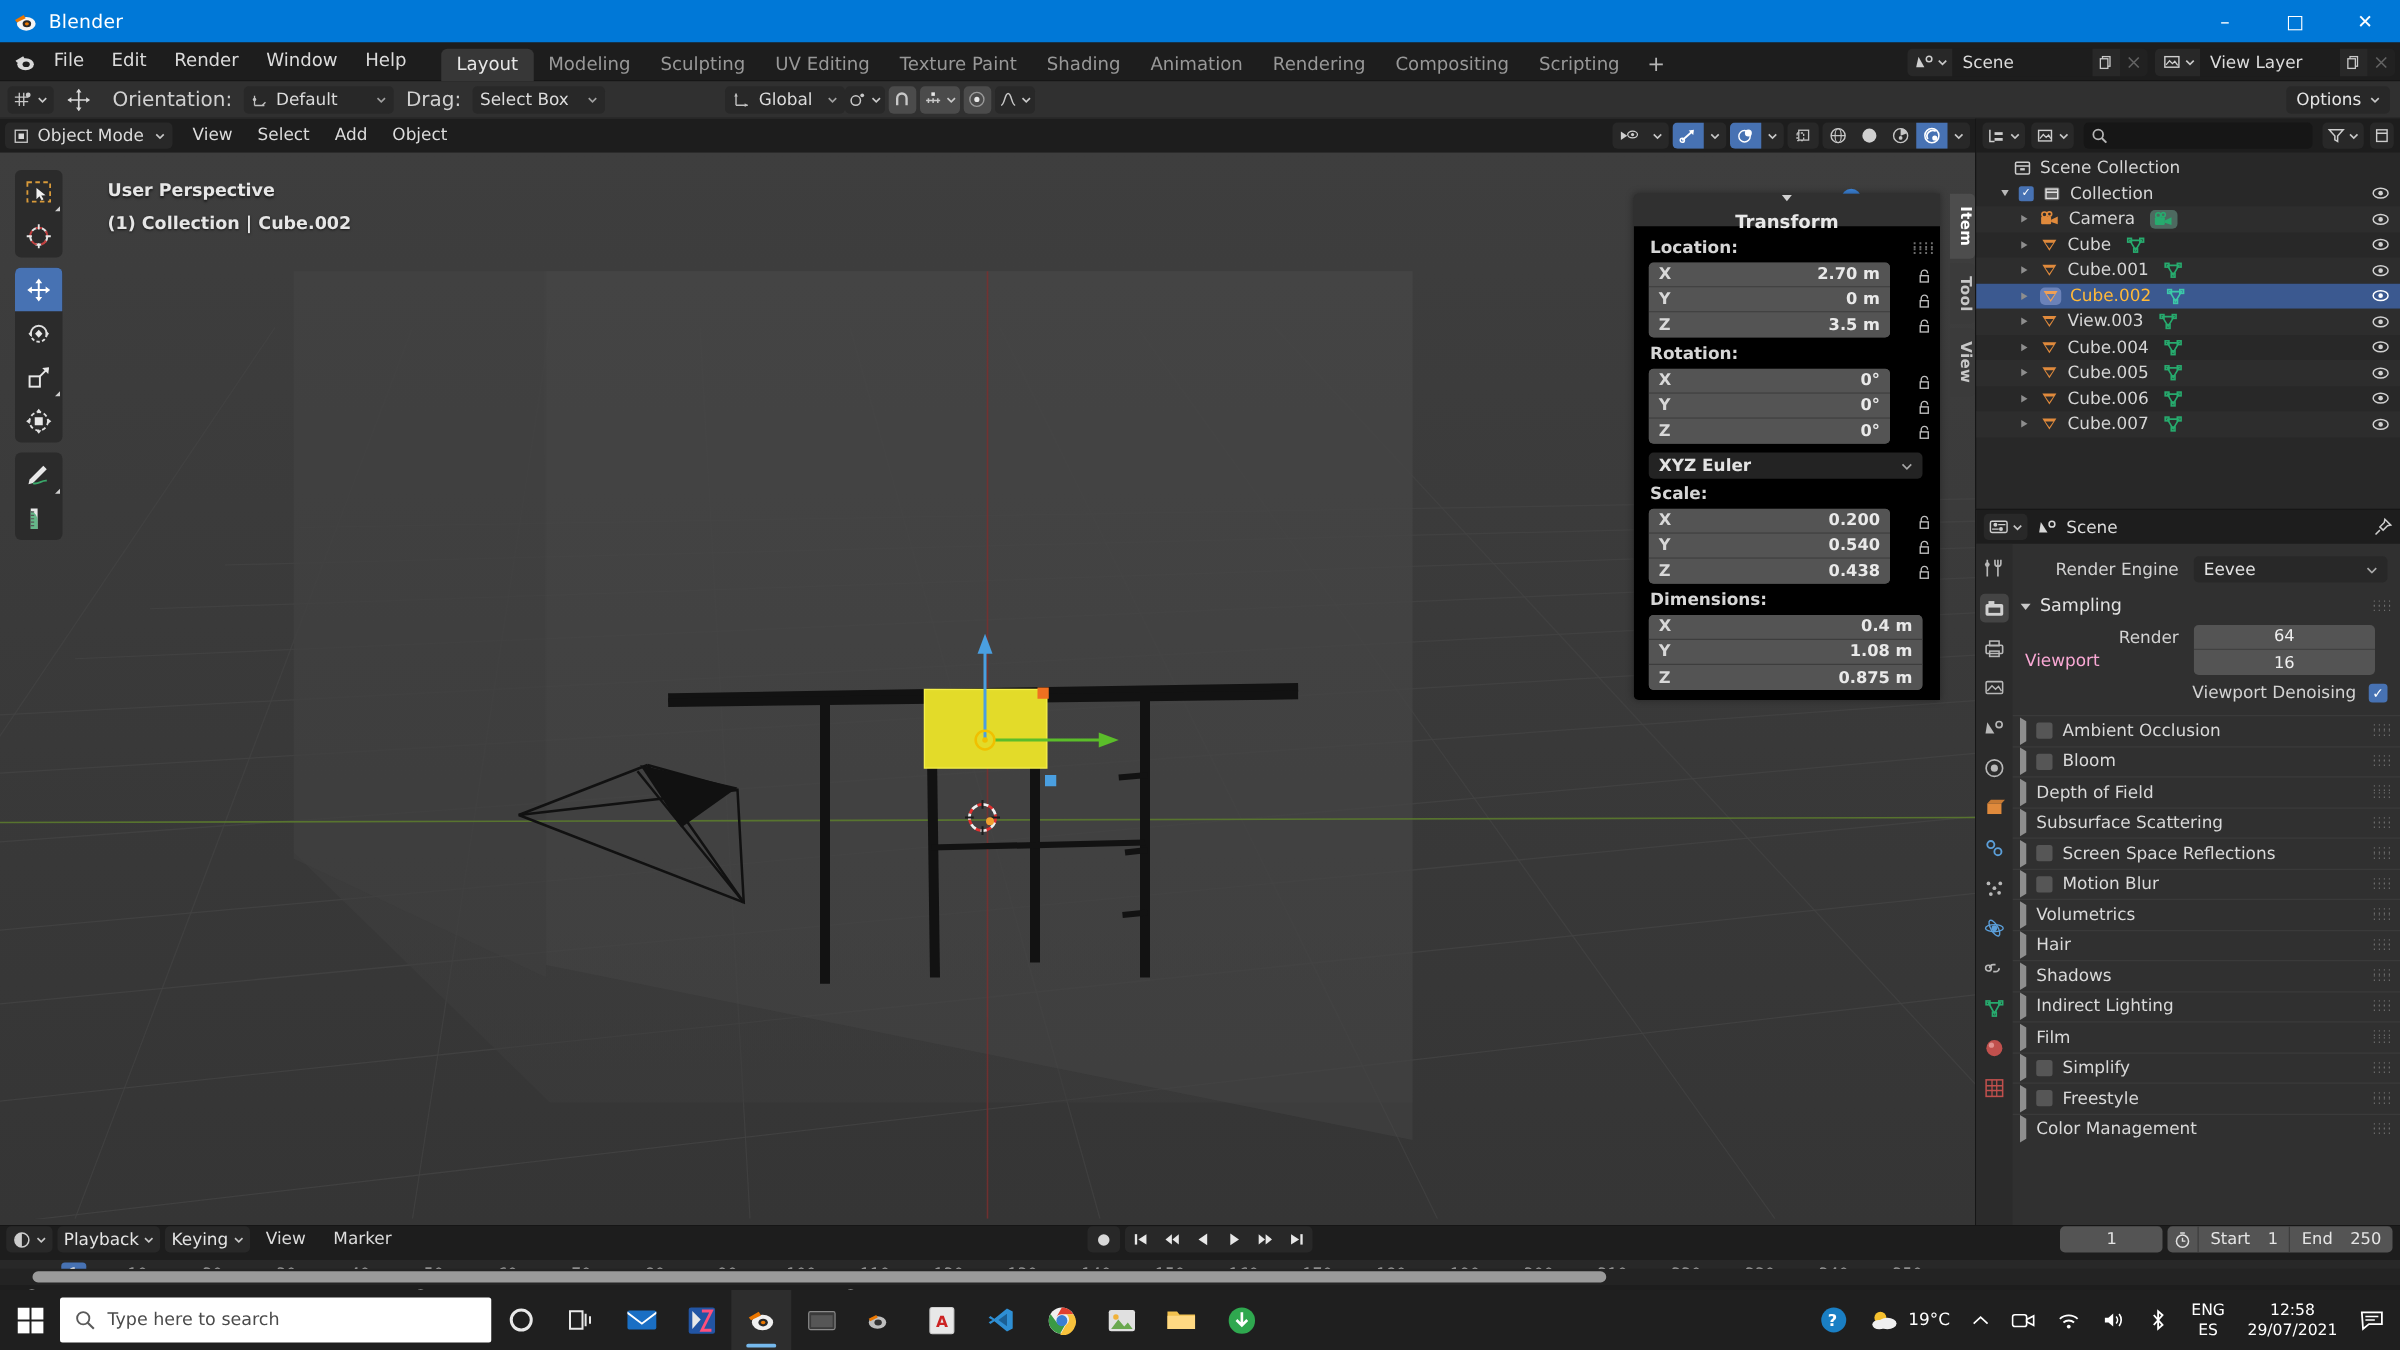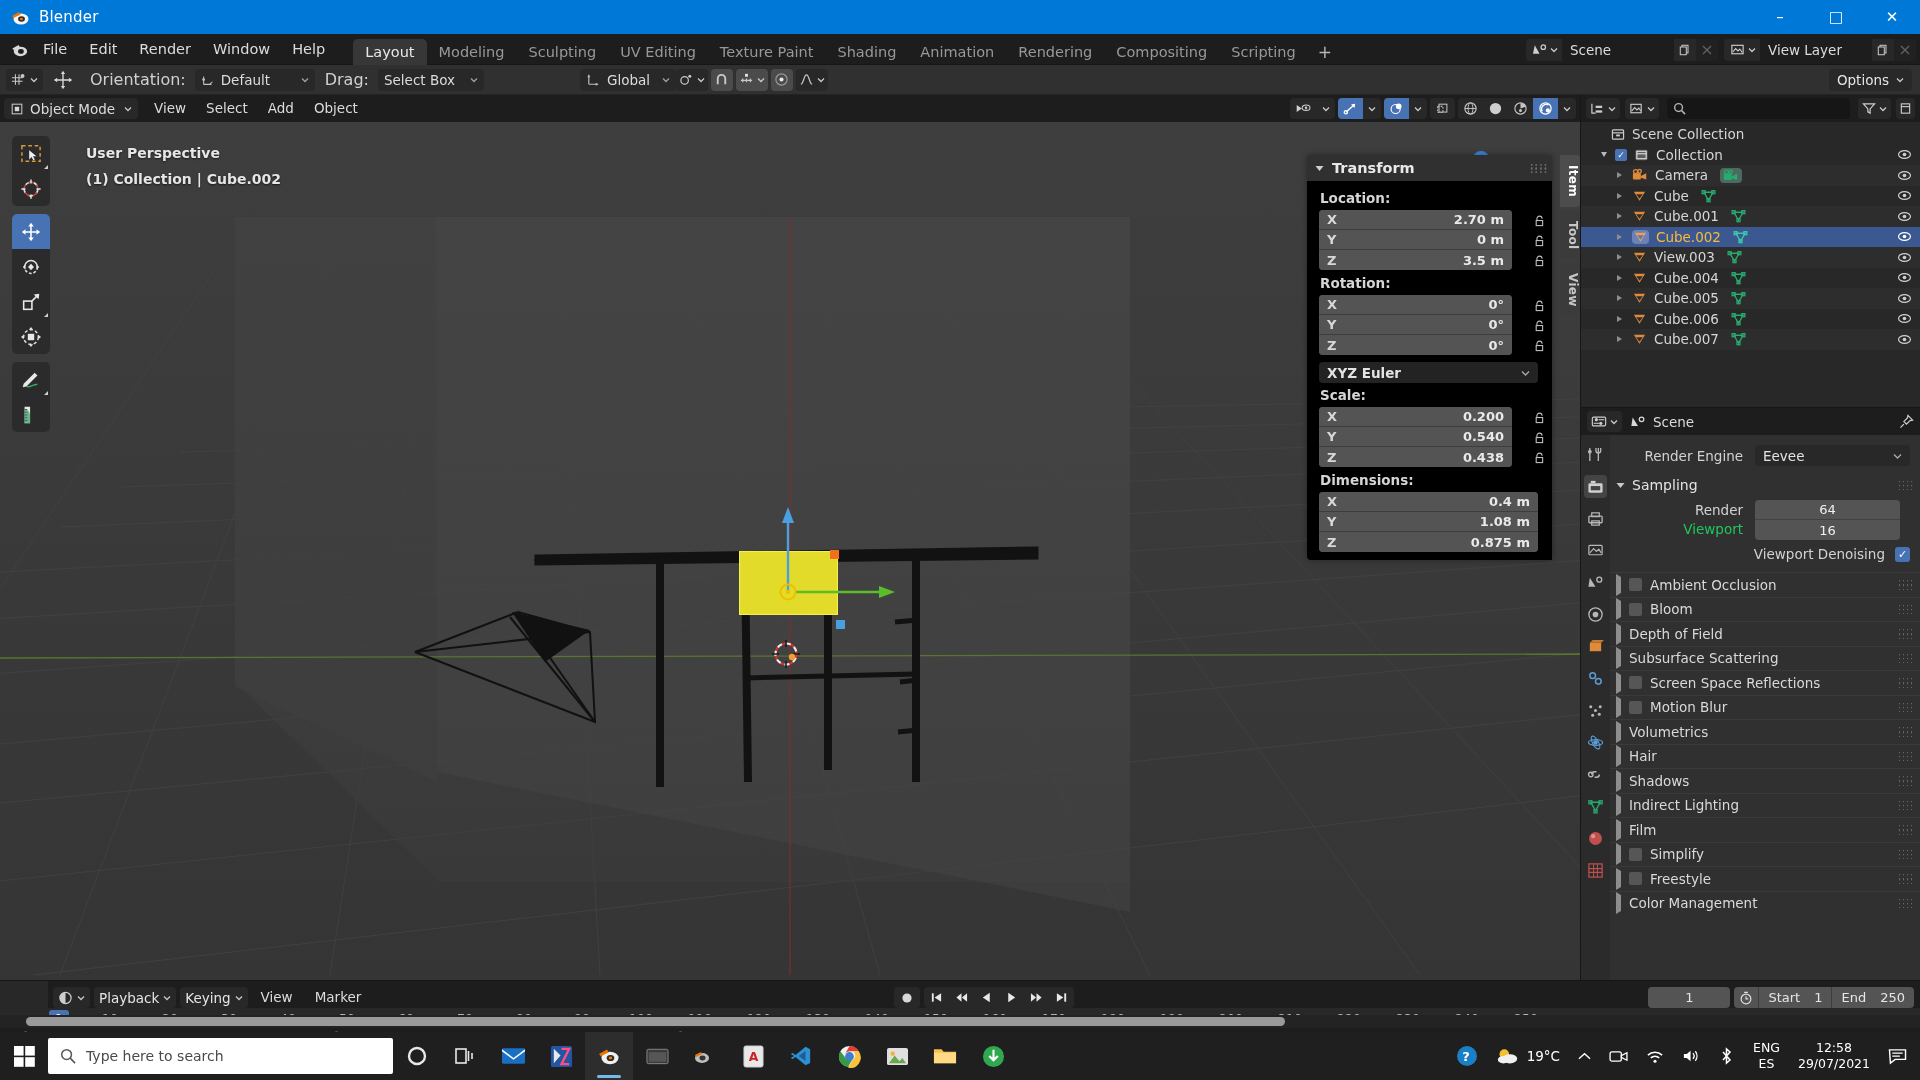--- a/index.html
+++ b/index.html
@@ -151,21 +151,21 @@
   }
 
   
   #npanel {
     position:absolute; right: 28px; top: 33px; width: 245px;
     background:#303030; border-radius: 4px 0 0 4px; overflow:hidden;
     box-shadow: 0 0 6px rgba(0,0,0,.35);
   }
   .np-header {
     height: 26px; background:#303030; display:flex; align-items:center; padding: 0 8px; gap:8px;
-    font-size:14.5px; color:#e8e8e8;
+    font-size:14.5px; color:#e8e8e8;flex-direction:column;
   }
   .np-grip { margin-left:auto; letter-spacing:1px; color:#777; font-size:9px; line-height:4px; width:14px;}
   .np-body { background:#000000; padding: 5px 0 8px 0; }
   .np-sect-label { font-size: 13.5px; color:#d5d5d5; padding: 4px 0 4px 13px; }
   .np-rows { margin: 0 14px 0 12px; }
   .np-rowset { border-radius:4px; overflow:hidden; background:#545454; }
   .np-row {
     height: 20px; display:flex; align-items:center; background:#545454;
     border-bottom:1px solid #3d3d3d; padding: 0 8px; font-size:13px; color:#e9e9e9;
   }
@@ -272,23 +272,22 @@
   .pr-sect .dots { position:absolute; right:8px; color:#6a6a6a; font-size:9px; letter-spacing:1px;}
   .pr-sect-cb { width:13px;height:13px;background:#565656;border-radius:2px;}
   .grip-dots { color:#6d6d6d; font-size:8.5px; letter-spacing:1.2px; line-height:4.5px; width:14px;}
 
   
   #timeline {
     position:absolute; left:0; right:0; bottom: 52px; height: 48px; background:#282828;
     border-top:1px solid #161616;
   }
   #tl-header {
-    height: 27px; background:#1d1d1d; display:flex; align-items:flex-end; padding:0 5px; gap:4px;
+    height: 27px; background:#1d1d1d; display:flex; align-items:flex-start; padding:0 5px; gap:4px;
     position:relative;
-    margin-left:48px;
   }
   .tl-btn { height:21px; background:#282828; border-radius:4px; display:flex; align-items:center; padding:0 5px; gap:4px; font-size:13.5px;}
   .tl-menu { padding: 0 9px; height:21px; line-height:21px; font-size:13.5px; color:#dcdcdc; border-radius:3px;}
   .tl-playback { position:absolute; left: 50%; transform: translateX(-50%); display:flex; align-items:center; gap:4px;}
   .tl-rec { width:26px;height:21px;background:#282828;border-radius:4px;display:flex;align-items:center;justify-content:center;}
   .tl-transport { height:21px; background:#282828; border-radius:4px; display:flex; align-items:center; overflow:hidden;}
   .tl-transport > div { width:25px;height:21px;display:flex;align-items:center;justify-content:center;}
   .tl-right { position:absolute; right: 6px; display:flex; align-items:center; gap:4px;}
   .tl-frame { width: 82px; height:21px; background:#545454; border-radius:4px; display:flex; align-items:center; justify-content:center; font-size:13px;}
   .tl-se { height:21px; background:#545454; border-radius:4px; display:flex; align-items:center; overflow:hidden;}
@@ -1534,21 +1533,21 @@
           <div>Render</div>
           <div style="height:21px"></div>
         </div>
         <div class="pr-numwrap">
           <div class="pr-num">64</div>
           <div class="pr-num">16</div>
         </div>
         <div style="width:10px"></div>
       </div>
       <div class="pr-row" style="height:0;margin:0;position:relative">
-        <div style="position:absolute;left:10px;width:135px;text-align:right;padding-right:12px;top:-23px;font-size:13.5px;color:#22c55e">Viewport</div>
+        <div style="position:absolute;left:10px;width:135px;padding-right:12px;top:-23px;font-size:13.5px;color:#f9a8d4">Viewport</div>
       </div>
 
       <div class="pr-check-row">
         <span class="pr-check-lbl">Viewport Denoising</span>
         <span class="pr-check">✓</span>
       </div>
 
       <div class="pr-sect">
         <span><span class="tri"></span></span>
         <span class="pr-sect-cb"></span>

